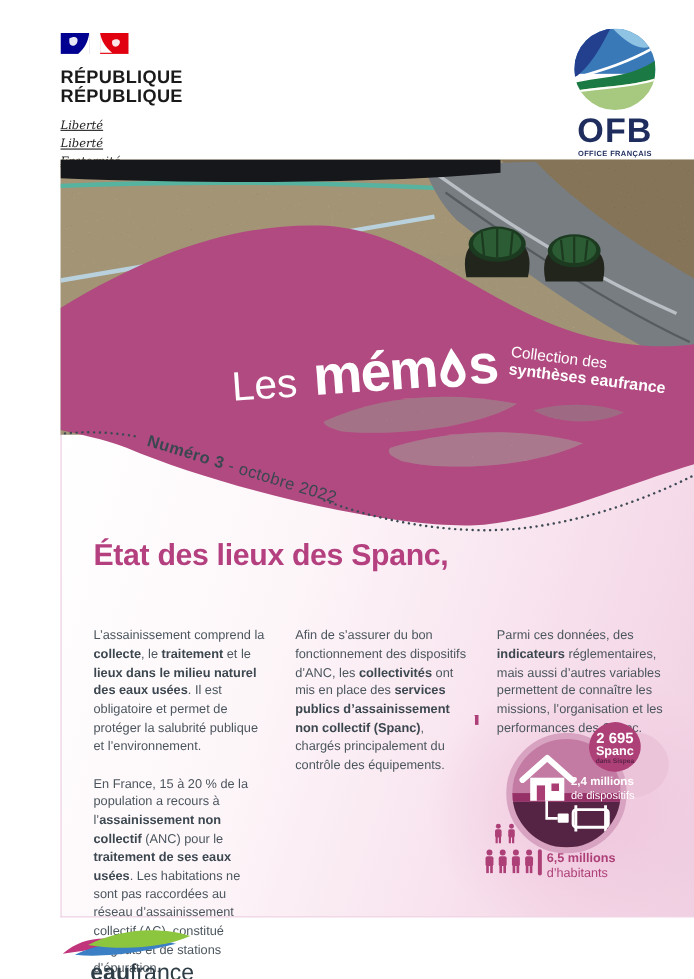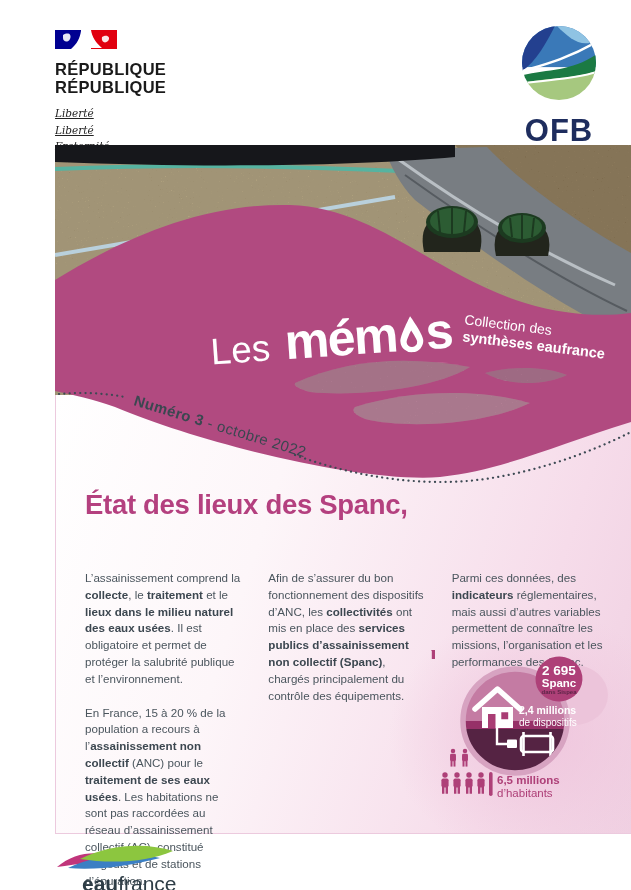--- a/index.html
+++ b/index.html
@@ -4,21 +4,21 @@
 <style>
   html,body{margin:0;padding:0;background:#fff;}
   .page{position:relative;width:631px;height:890px;background:#fff;overflow:hidden;
         font-family:"Liberation Sans",sans-serif;}
 
   
   .rf-logo{position:absolute;left:55px;top:30px;color:#1a1a1a;}
   .rf-name{font-size:16.5px;font-weight:700;letter-spacing:.3px;line-height:1.1;margin-top:6px;}
   .rf-motto{font-family:"DejaVu Serif",serif;font-style:italic;font-size:10.5px;line-height:1.55;margin-top:9px;color:#222;text-decoration:underline;}
   .ofb-logo{position:absolute;left:503px;top:26px;width:112px;text-align:center;color:#1e2d5e;}
-  .ofb-acronym{font-size:31px;font-weight:700;letter-spacing:1px;line-height:1;margin-top:15px;}
+  .ofb-acronym{font-size:31px;font-weight:700;letter-spacing:1px;line-height:1;margin-top:3px;}
   .ofb-org{font-size:6.8px;font-weight:700;letter-spacing:.35px;line-height:1.5;margin-top:2px;}
 
   
   .hero-svg{position:absolute;left:55px;top:145px;width:576px;height:340px;z-index:2;}
   .hero-title{position:absolute;left:210px;top:310px;z-index:3;color:#fff;display:flex;align-items:baseline;gap:15px;transform:rotate(-4deg);}
   .series-light{font-size:37px;font-weight:400;}
   .series-bold{font-size:50px;font-weight:700;letter-spacing:-1.5px;white-space:nowrap;}
   .drop{display:inline-block;width:27px;height:37px;vertical-align:-2px;margin:0 1px;}
   .collection{position:absolute;left:463px;top:321px;z-index:3;color:#fff;line-height:1.12;transform:rotate(7deg);}
   .collection-l1{font-size:14px;}

